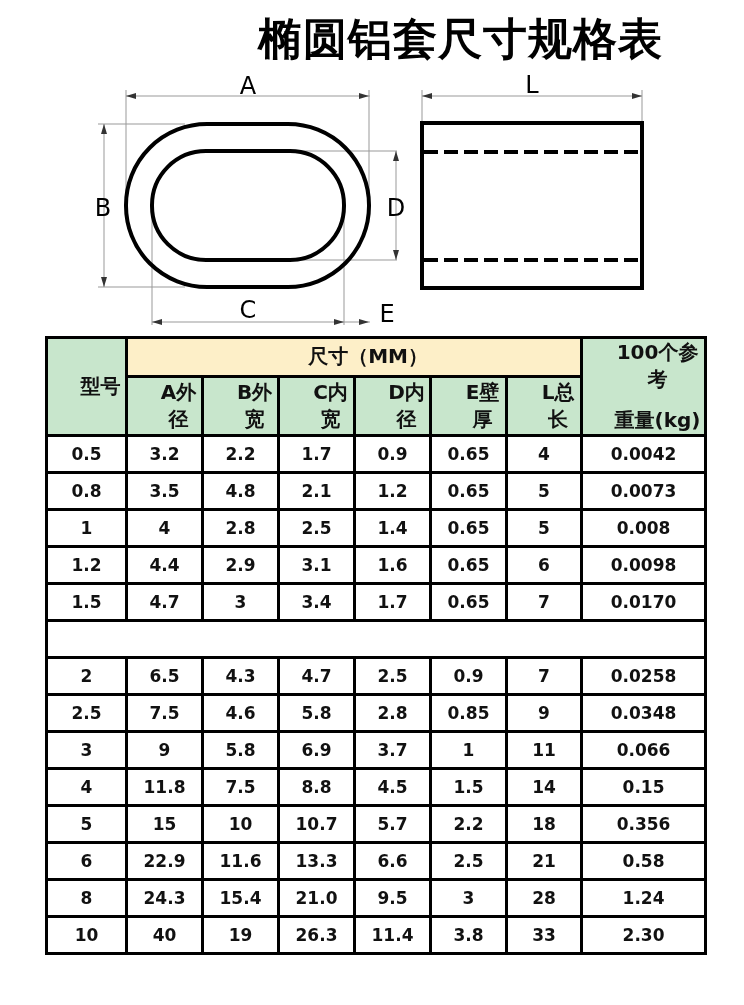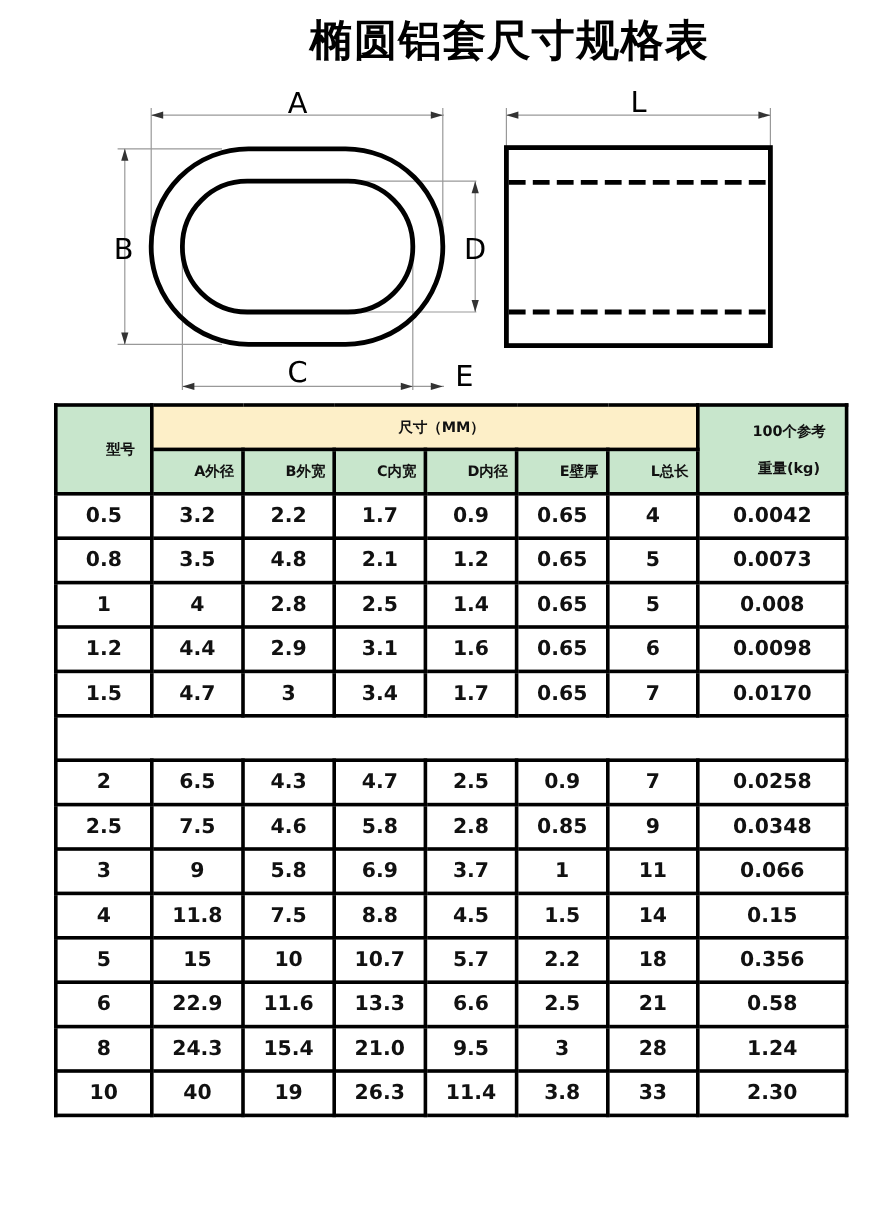--- a/index.html
+++ b/index.html
@@ -1,25 +1,25 @@
 <!DOCTYPE html>
 <html><head>
 <meta charset="utf-8">
 <style>
   html, body { margin:0; padding:0; background:#fff; }
   body { width:744px; height:1005px; position:relative; overflow:hidden;
          font-family:"DejaVu Sans", sans-serif; color:#111; }
-  .title { position:absolute; left:258px; top:10px; font-size:36px; font-weight:bold;
+  .title { position:absolute; left:258px; top:10px; font-size:44px; font-weight:bold;
            letter-spacing:1px; white-space:nowrap; color:#000; }
   .diagram { position:absolute; left:0; top:0; }
   .spec-table { position:absolute; left:45px; top:336px; border-collapse:collapse;
                 table-layout:fixed; width:659px; }
   .spec-table td, .spec-table th { border:3px solid #000; text-align:center; padding:0;
                 font-weight:bold; font-size:17px; height:34px; }
-  .spec-table th { font-size:12px;padding-left:28px; }
+  .spec-table th { font-size:20px;padding-left:28px; }
   .h-green { background:#c8e6cc; }
   .h-yellow { background:#fdefc8; }
   .gap-row td { height:34px; border-left:3px solid #000; border-right:3px solid #000; }
 </style>
 </head>
 <body>
 
 <div class="title">椭圆铝套尺寸规格表</div>
 
 <svg class="diagram" width="744" height="335" viewBox="0 0 744 335">

